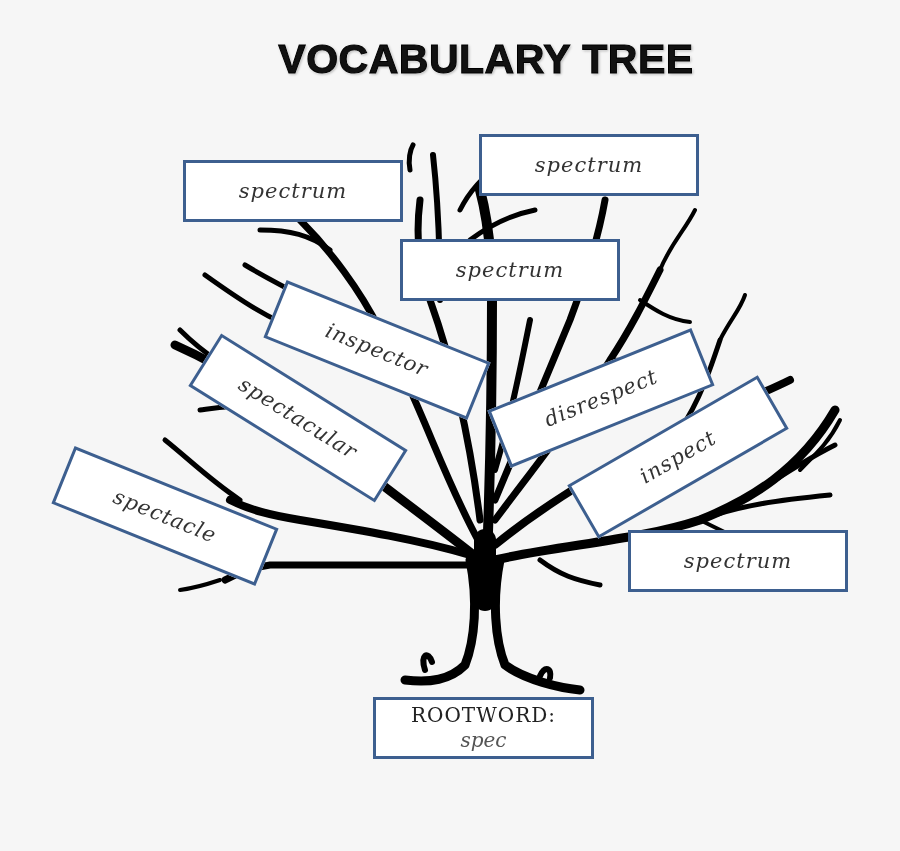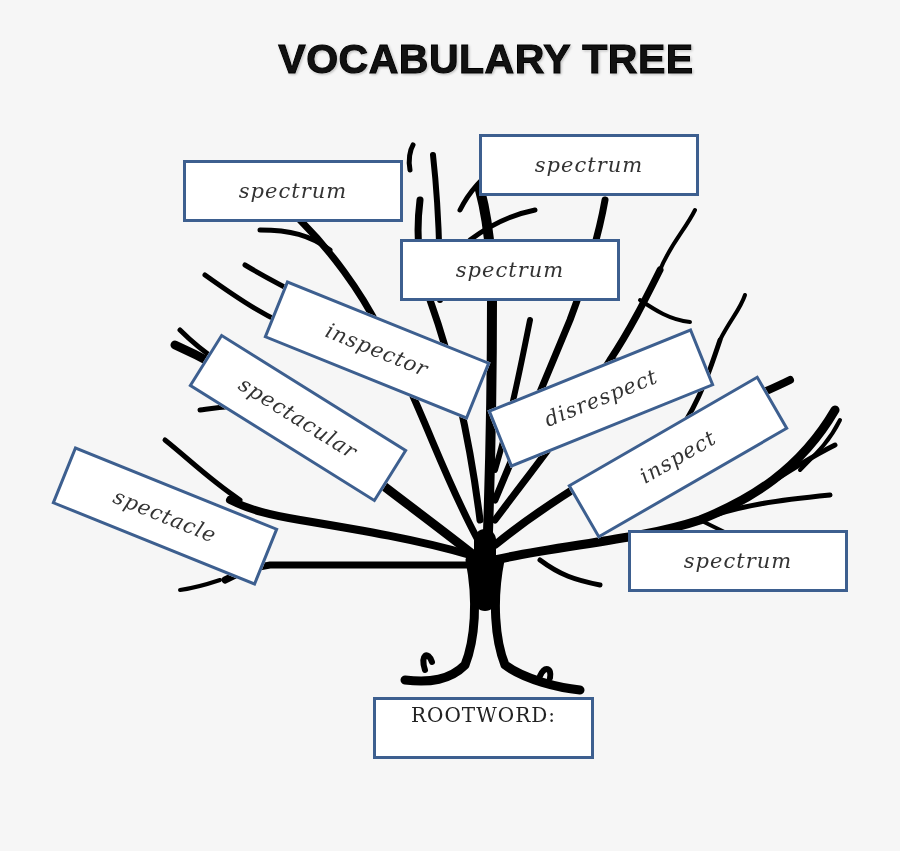--- a/index.html
+++ b/index.html
@@ -128,13 +128,14 @@
 <div class="card" style="left:568px; top:426px; transform: rotate(-30deg);">
   <span>inspect</span>
 </div>
 
 <div class="card" style="left:628px; top:530px;">
   <span>spectrum</span>
 </div>
 
 <div class="root-card">
   <div class="label">ROOTWORD:</div>
+  <div class="value">spec</div>
 </div>
 
 </body></html>

